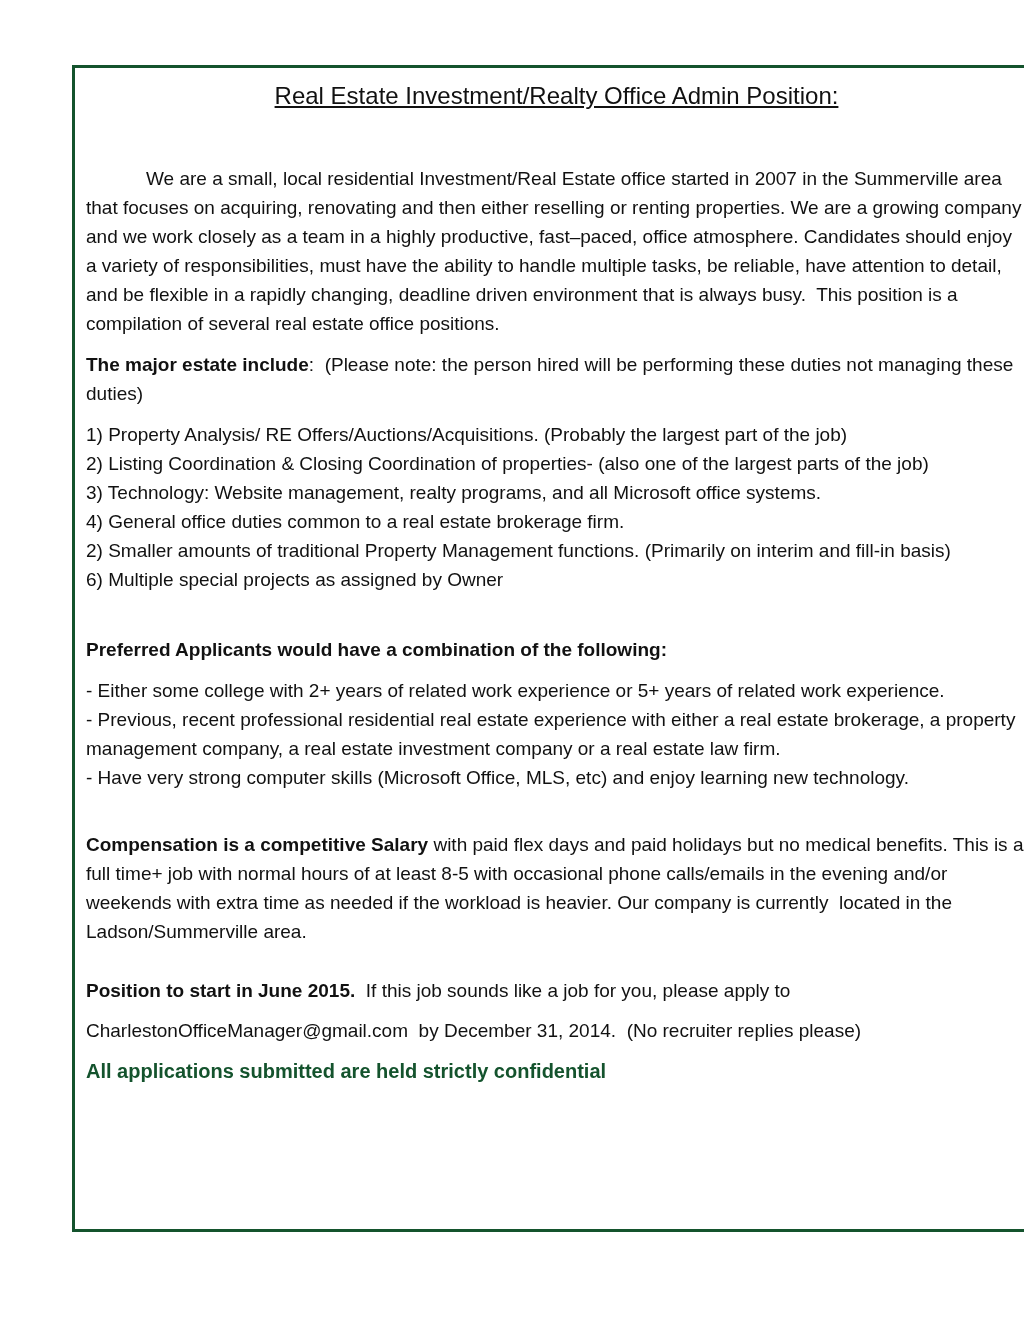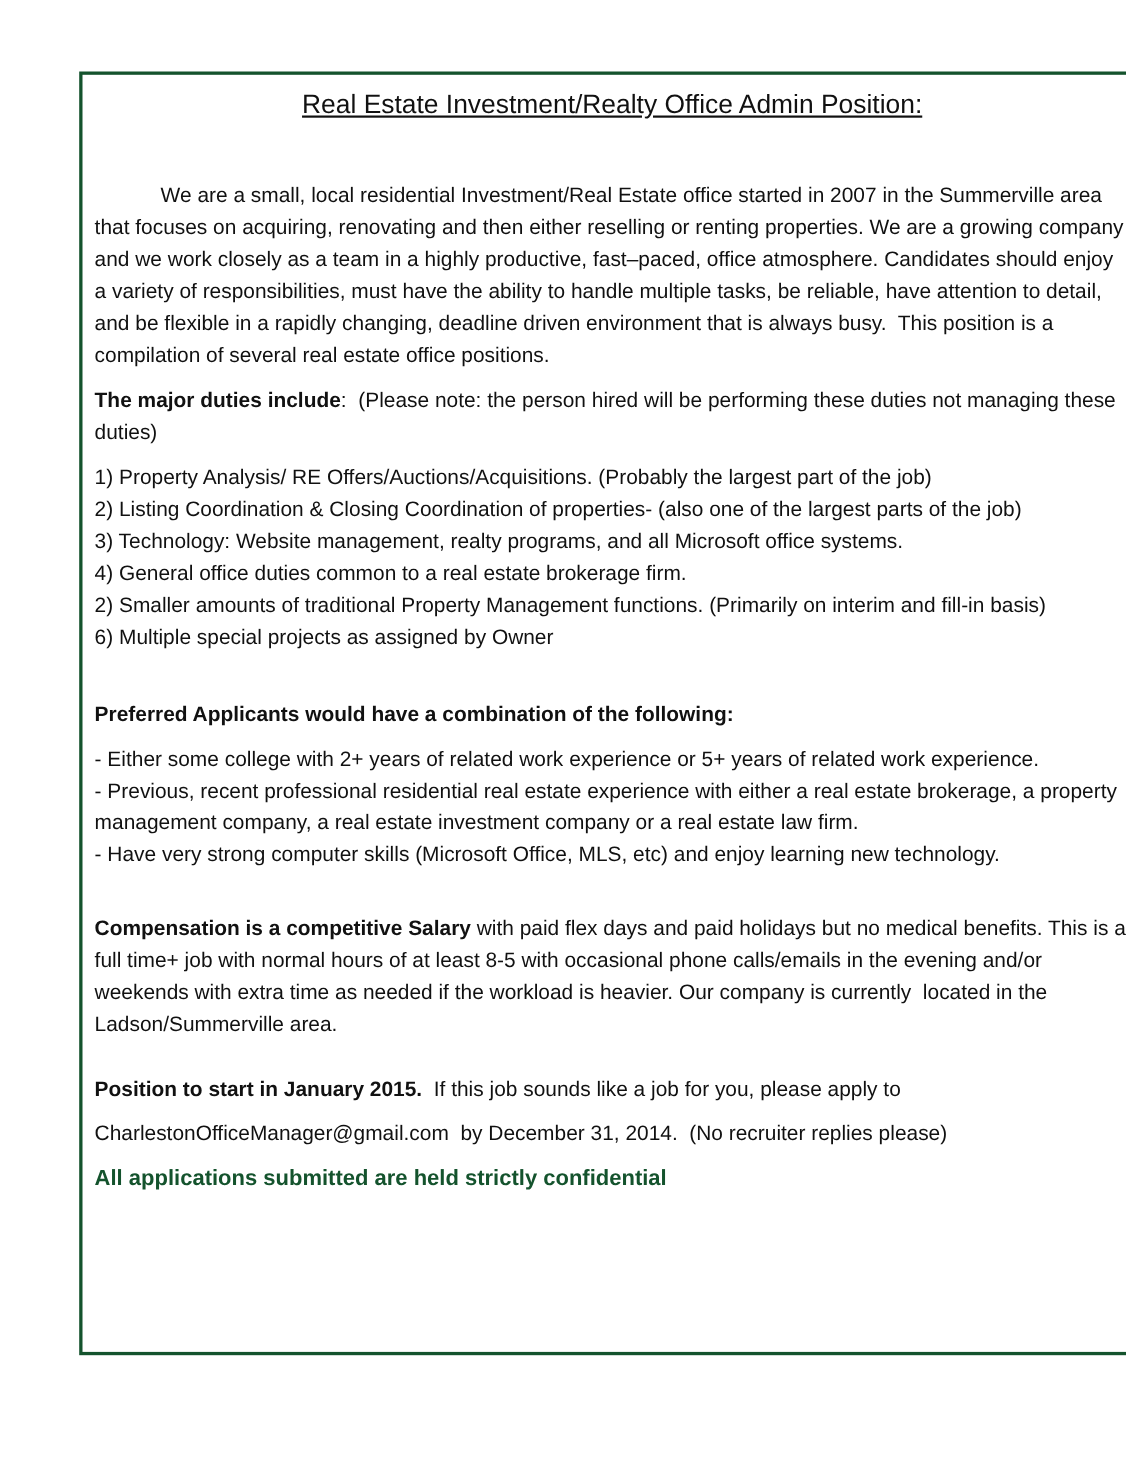--- a/index.html
+++ b/index.html
@@ -80,41 +80,41 @@
 </head>
 <body>
 
 <div class="page">
   <div class="doc-border">
 
     <h1 class="title">Real Estate Investment/Realty Office Admin Position:</h1>
 
     <p class="para indent-first">We are a small, local residential Investment/Real Estate office started in 2007 in the Summerville area that focuses on acquiring, renovating and then either reselling or renting properties. We are a growing company and we work closely as a team in a highly productive, fast–paced, office atmosphere. Candidates should enjoy a variety of responsibilities, must have the ability to handle multiple tasks, be reliable, have attention to detail, and be flexible in a rapidly changing, deadline driven environment that is always busy.  This position is a compilation of several real estate office positions.</p>
 
-    <p class="para"><span class="bold">The major duties include</span><span>:  (Please note: the person hired will be performing these duties not managing these duties)</span></p>
+    <p class="para"><span class="bold">The major estate include</span><span>:  (Please note: the person hired will be performing these duties not managing these duties)</span></p>
 
     <div class="list">
       <div class="list-line">1) Property Analysis/ RE Offers/Auctions/Acquisitions. (Probably the largest part of the job)</div>
       <div class="list-line">2) Listing Coordination &amp; Closing Coordination of properties- (also one of the largest parts of the job)</div>
       <div class="list-line">3) Technology: Website management, realty programs, and all Microsoft office systems.</div>
       <div class="list-line">4) General office duties common to a real estate brokerage firm.</div>
       <div class="list-line">2) Smaller amounts of traditional Property Management functions. (Primarily on interim and fill-in basis)</div>
       <div class="list-line">6) Multiple special projects as assigned by Owner</div>
     </div>
 
     <p class="para bold preferred-heading">Preferred Applicants would have a combination of the following:</p>
 
     <div class="list">
       <div class="list-line">- Either some college with 2+ years of related work experience or 5+ years of related work experience.</div>
       <div class="list-line">- Previous, recent professional residential real estate experience with either a real estate brokerage, a property management company, a real estate investment company or a real estate law firm.</div>
       <div class="list-line">- Have very strong computer skills (Microsoft Office, MLS, etc) and enjoy learning new technology.</div>
     </div>
 
     <p class="para compensation"><span class="bold">Compensation is a competitive Salary</span><span> with paid flex days and paid holidays but no medical benefits. This is a full time+ job with normal hours of at least 8-5 with occasional phone calls/emails in the evening and/or weekends with extra time as needed if the workload is heavier. Our company is currently  located in the Ladson/Summerville area.</span></p>
 
-    <p class="para start-para"><span class="bold">Position to start in January 2015.</span><span>  If this job sounds like a job for you, please apply to</span></p>
+    <p class="para start-para"><span class="bold">Position to start in June 2015.</span><span>  If this job sounds like a job for you, please apply to</span></p>
 
     <p class="para email-line">CharlestonOfficeManager@gmail.com  by December 31, 2014.  (No recruiter replies please)</p>
 
     <p class="confidential">All applications submitted are held strictly confidential</p>
 
   </div>
 </div>
 
 </body></html>

